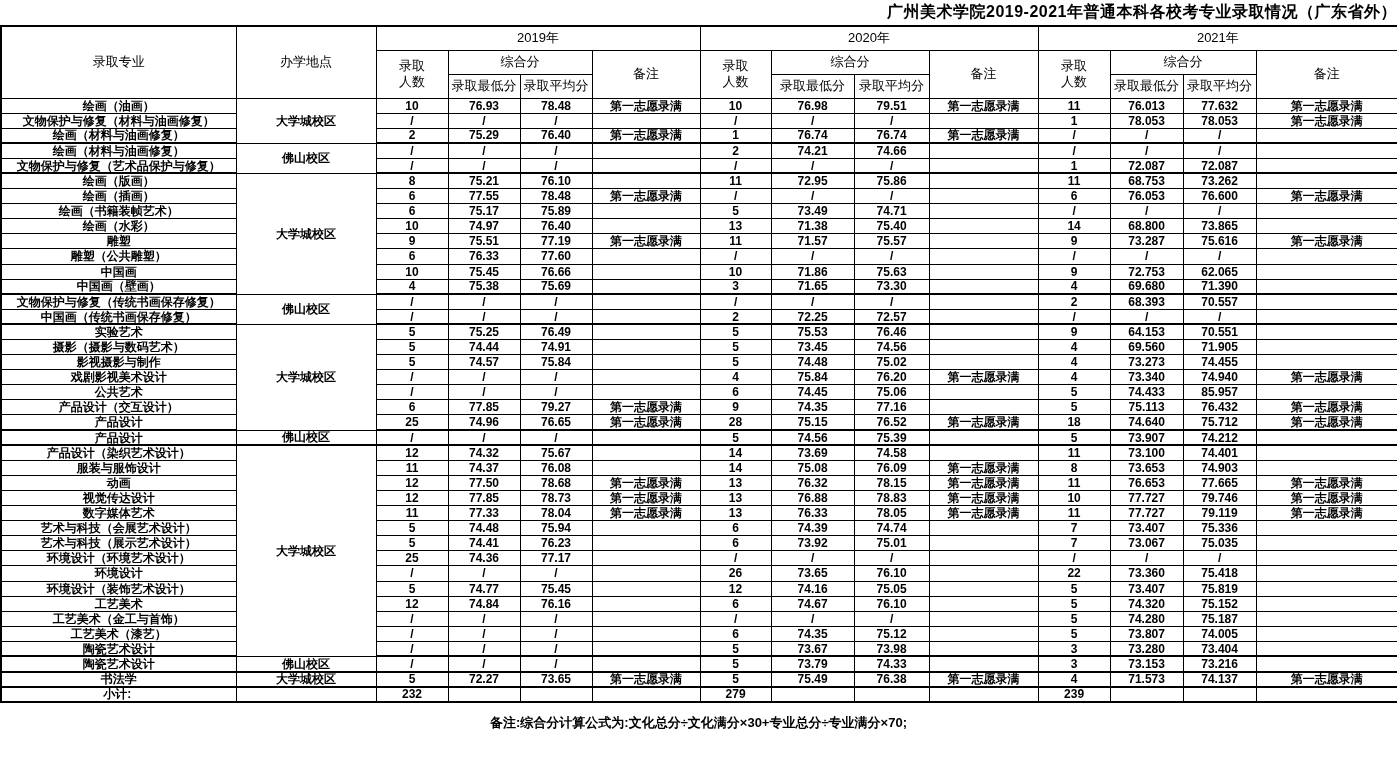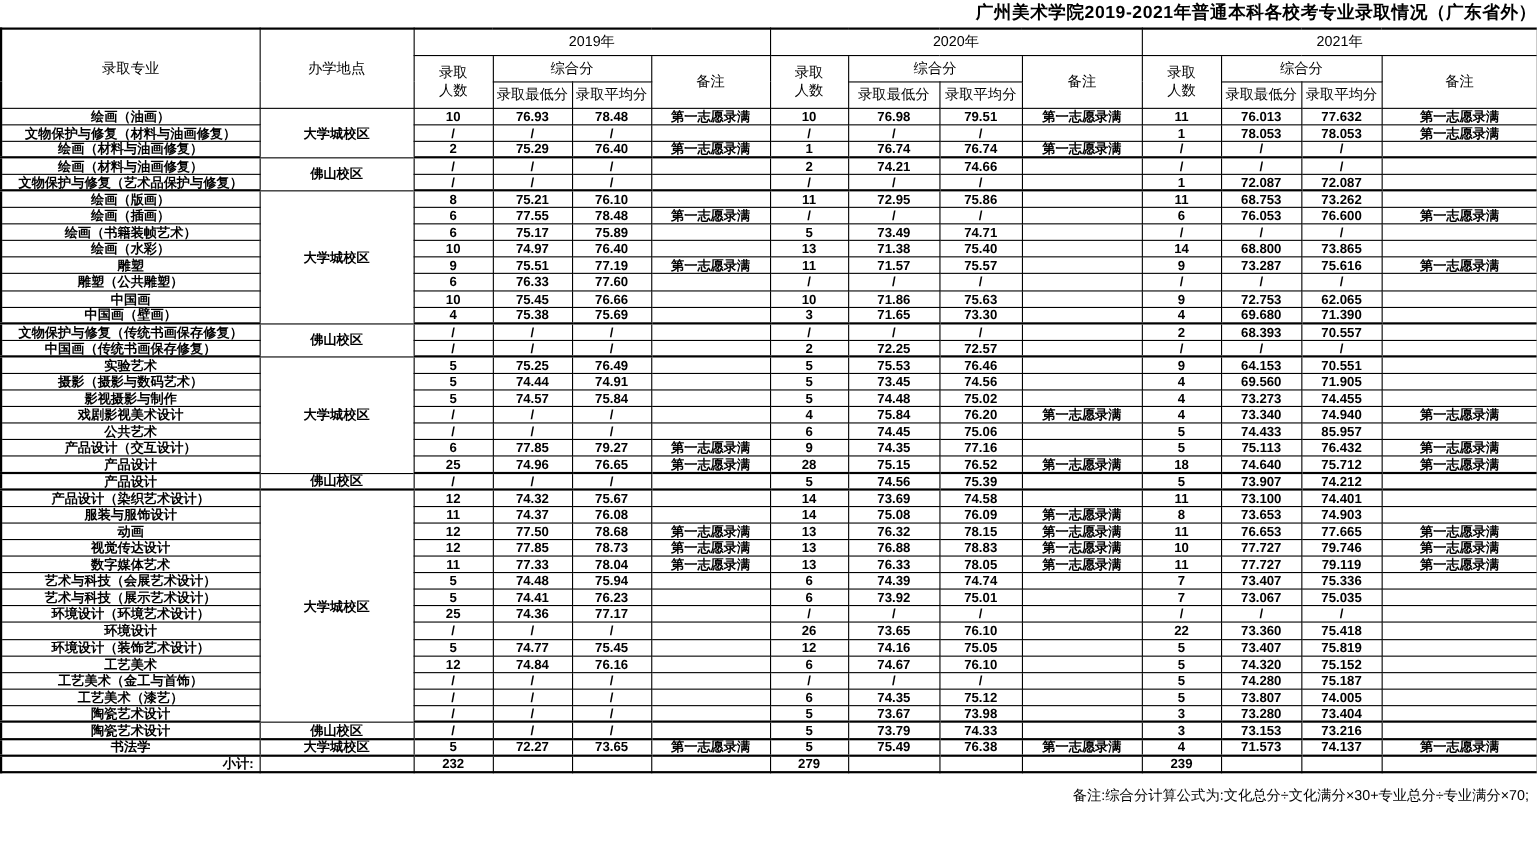--- a/index.html
+++ b/index.html
@@ -22,23 +22,23 @@
     text-align: center; vertical-align: middle;
     overflow: hidden; white-space: nowrap;
   }
   thead th { font-weight: normal; font-size: 13px; height: 24px; }
   thead th.pre { white-space: pre-line; line-height: 1.2; }
   tbody td {
     height: 15.1px; font-size: 12px; font-weight: bold; line-height: 1;
   }
   tbody td.major { font-size: 12px; }
   tr.group-end td { border-bottom-width: 2px; }
-  td.subtotal-label { text-align: right; padding-right: 5px; }
+  td.subtotal-label { padding-right: 5px; }
   .footnote {
-    font-size: 13px; font-weight: normal; text-align: right;
+    font-size: 13px; font-weight: bold; text-align: center;
     padding: 11px 7px 0 7px;
   }
 </style>
 </head>
 <body>
 
 <div class="title">广州美术学院2019-2021年普通本科各校考专业录取情况（广东省外）</div>
 
 <table>
   <colgroup>

